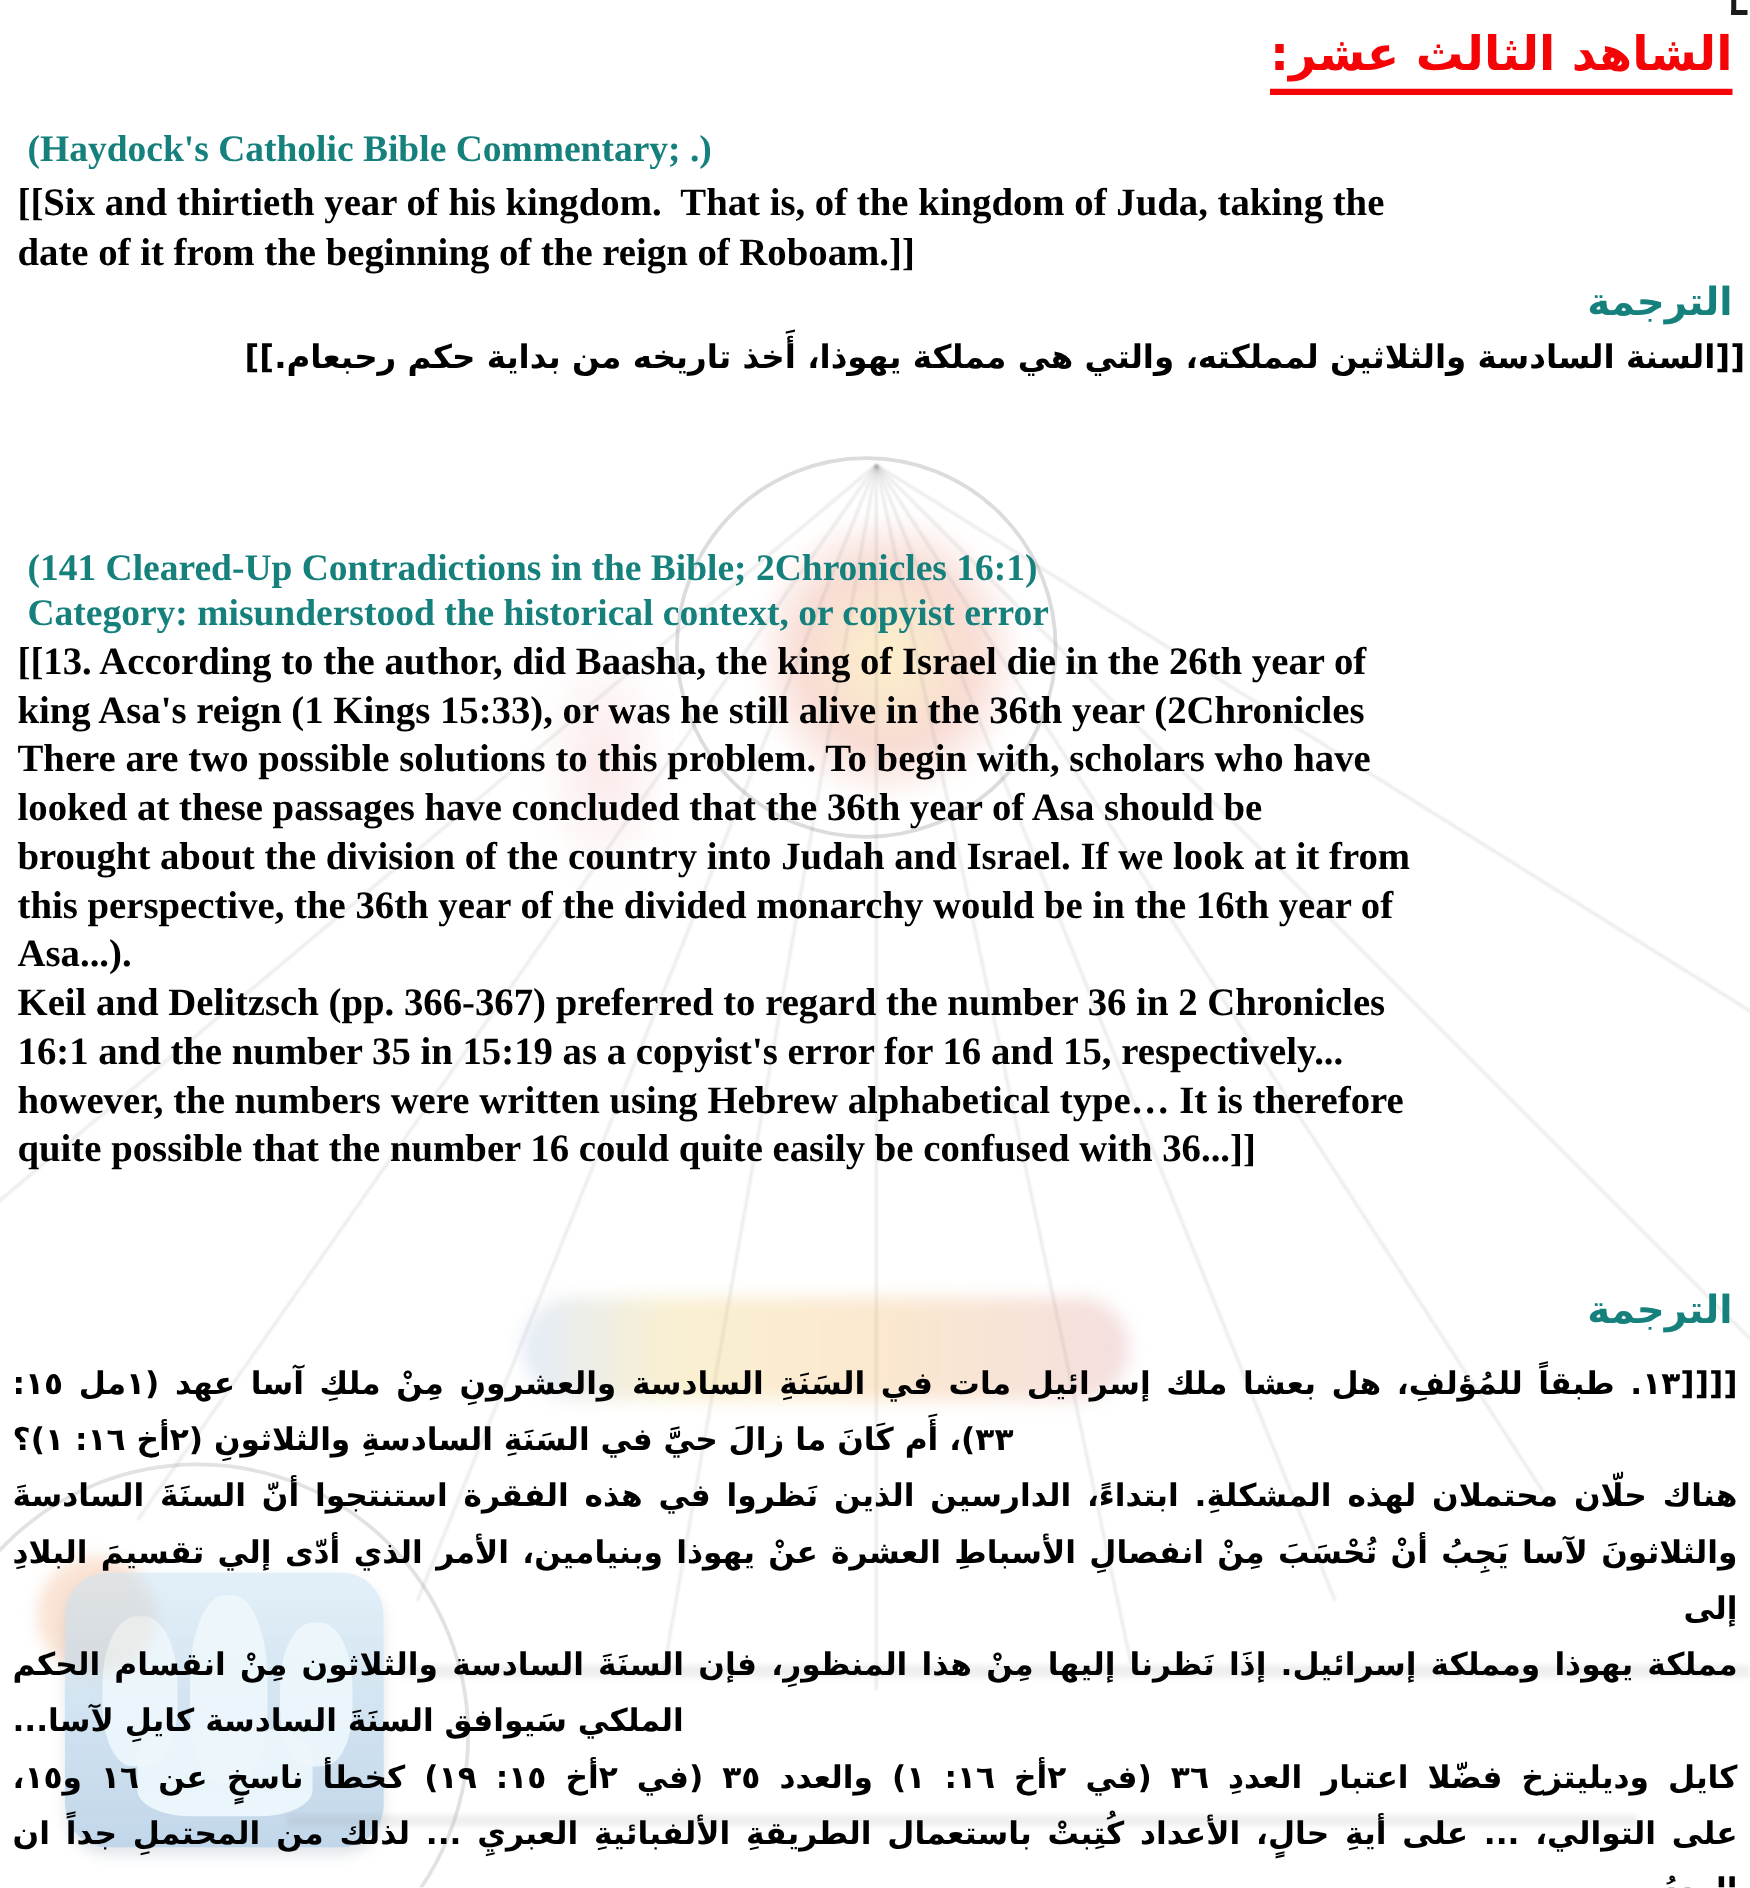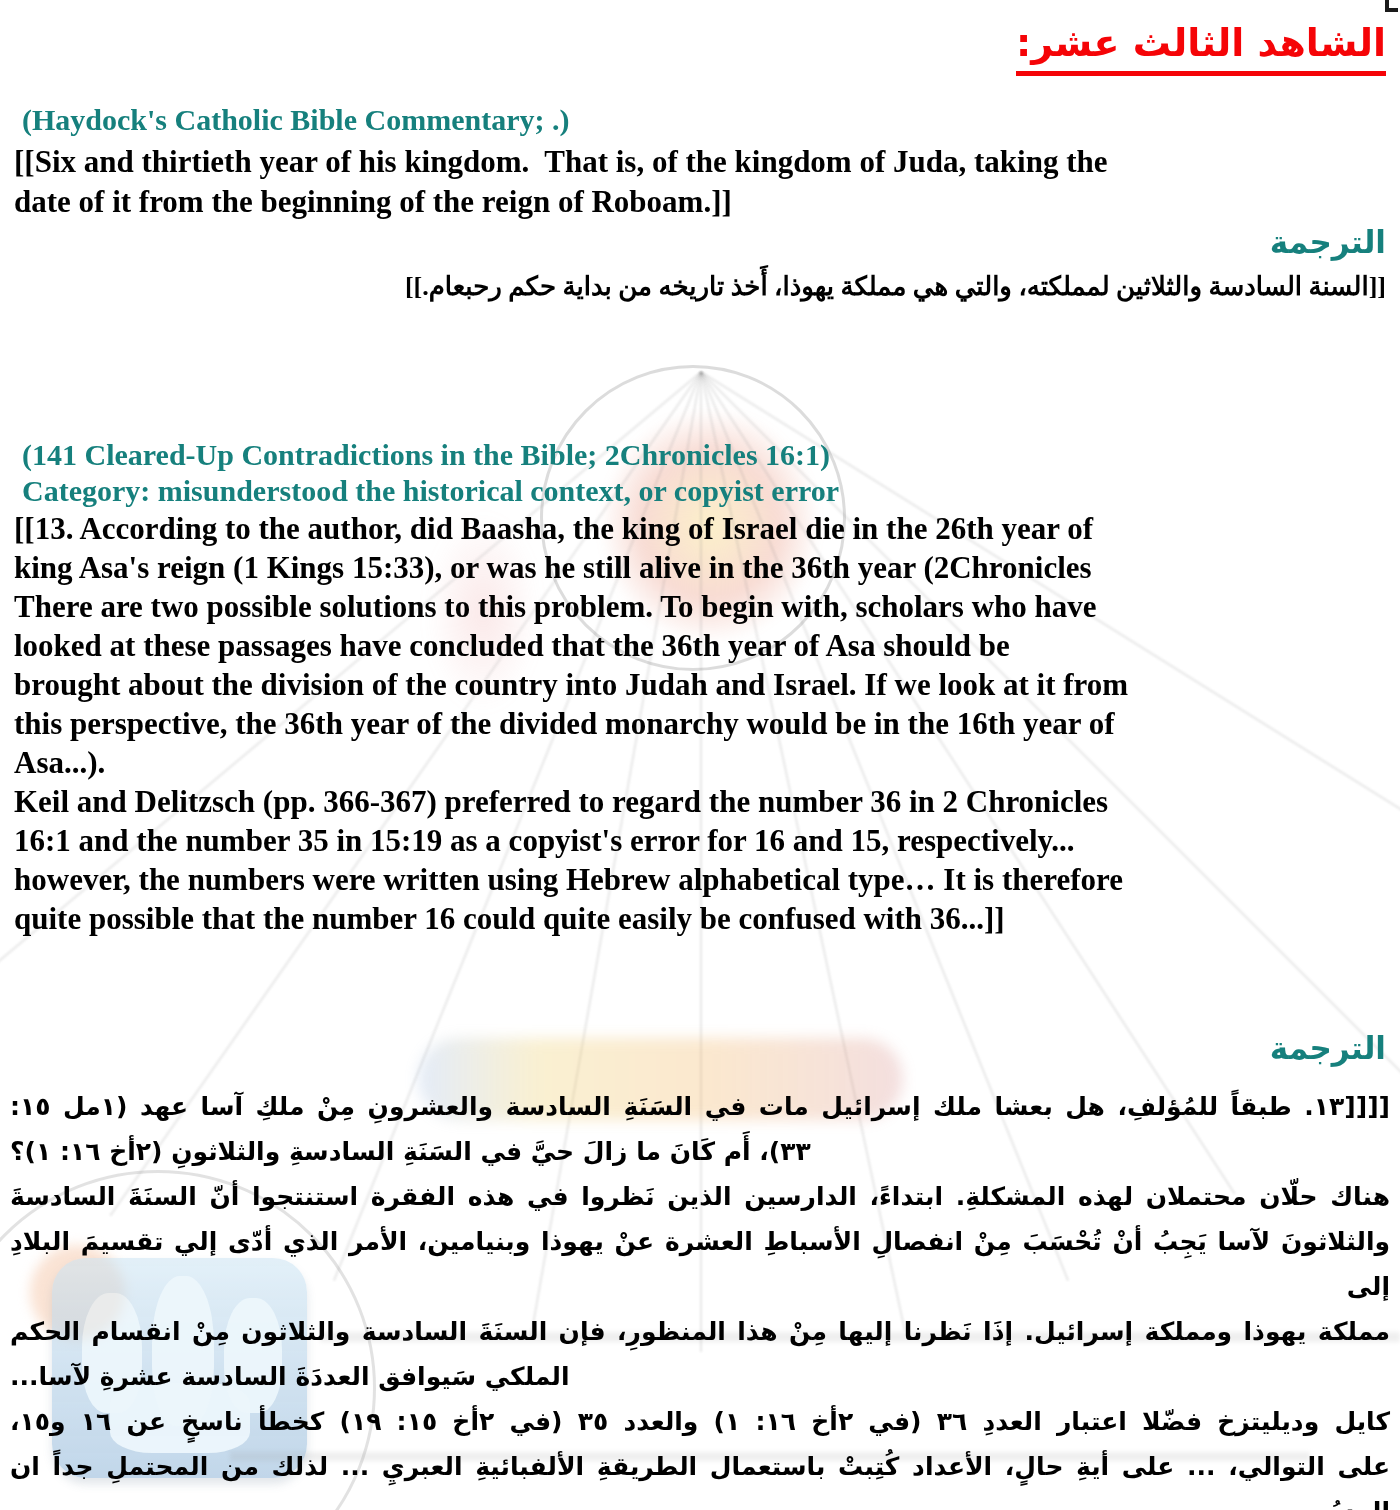--- a/index.html
+++ b/index.html
@@ -94,21 +94,21 @@
 
     <div class="abs teal" style="left:22px;top:102px;">(Haydock's Catholic Bible Commentary; .)</div>
 
     <div class="abs" style="left:14px;top:142px;">
       <div class="eng eng13">[[Six and thirtieth year of his kingdom.  That is, of the kingdom of Juda, taking the</div>
       <div class="eng eng13">date of it from the beginning of the reign of Roboam.]]</div>
     </div>
 
     <div class="abs teal-ar" style="right:14px;top:224px;" dir="rtl">الترجمة</div>
 
-    <div class="abs ar ar-line13" style="left:14px;right:14px;top:271px;font-family:Liberation Serif, serif;" dir="rtl">[[السنة السادسة والثلاثين لمملكته، والتي هي مملكة يهوذا، أَخذ تاريخه من بداية حكم رحبعام.]]</div>
+    <div class="abs ar ar-line13" style="left:14px;right:4px;top:271px;" dir="rtl">[[السنة السادسة والثلاثين لمملكته، والتي هي مملكة يهوذا، أَخذ تاريخه من بداية حكم رحبعام.]]</div>
 
 
     <div class="abs teal" style="left:22px;top:437px;">(141 Cleared-Up Contradictions in the Bible; 2Chronicles 16:1)</div>
 
     <div class="abs teal" style="left:22px;top:473px;">Category: misunderstood the historical context, or copyist error</div>
 
     <div class="abs" style="left:14px;top:509px;">
       <div class="eng">[[13. According to the author, did Baasha, the king of Israel die in the 26th year of</div>
       <div class="eng">king Asa's reign (1 Kings 15:33), or was he still alive in the 36th year (2Chronicles</div>
       <div class="eng">There are two possible solutions to this problem. To begin with, scholars who have</div>
@@ -123,20 +123,20 @@
     </div>
 
     <div class="abs teal-ar" style="right:14px;top:1030px;" dir="rtl">الترجمة</div>
 
     <div class="abs ar ar-par" style="top:1084px;">
       <div class="ln j">[[[[١٣. طبقاً للمُؤلفِ، هل بعشا ملك إسرائيل مات في السَنَةِ السادسة والعشرونِ مِنْ ملكِ آسا عهد (١مل ١٥:</div>
       <div class="ln c">٣٣)، أَم كَانَ ما زالَ حيَّ في السَنَةِ السادسةِ والثلاثونِ (٢أخ ١٦: ١)؟</div>
       <div class="ln j">هناك حلّان محتملان لهذه المشكلةِ. ابتداءً، الدارسين الذين نَظروا في هذه الفقرة استنتجوا أنّ السنَةَ السادسةَ</div>
       <div class="ln j">والثلاثونَ لآسا يَجِبُ أنْ تُحْسَبَ مِنْ انفصالِ الأسباطِ العشرة عنْ يهوذا وبنيامين، الأمر الذي أدّى إلي تقسيمَ البلادِ إلى</div>
       <div class="ln j">مملكة يهوذا ومملكة إسرائيل. إذَا نَظرنا إليها مِنْ هذا المنظورِ، فإن السنَةَ السادسة والثلاثون مِنْ انقسام الحكم</div>
-      <div class="ln c">الملكي سَيوافق العددَةَ السادسة عشرةِ لآسا...</div>
+      <div class="ln c">الملكي سَيوافق السنَةَ السادسة كايلِ لآسا...</div>
       <div class="ln j">كايل وديليتزخ فضّلا اعتبار العددِ ٣٦ (في ٢أخ ١٦: ١) والعدد ٣٥ (في ٢أخ ١٥: ١٩) كخطأ ناسخٍ عن ١٦ و١٥،</div>
       <div class="ln j">على التوالي، ... على أيةِ حالٍ، الأعداد كُتِبتْ باستعمال الطريقةِ الألفبائيةِ العبريِ ... لذلك من المحتملِ جداً ان العددُ</div>
 
     </div>
 
   </div>
 </div>
 
 </body></html>

